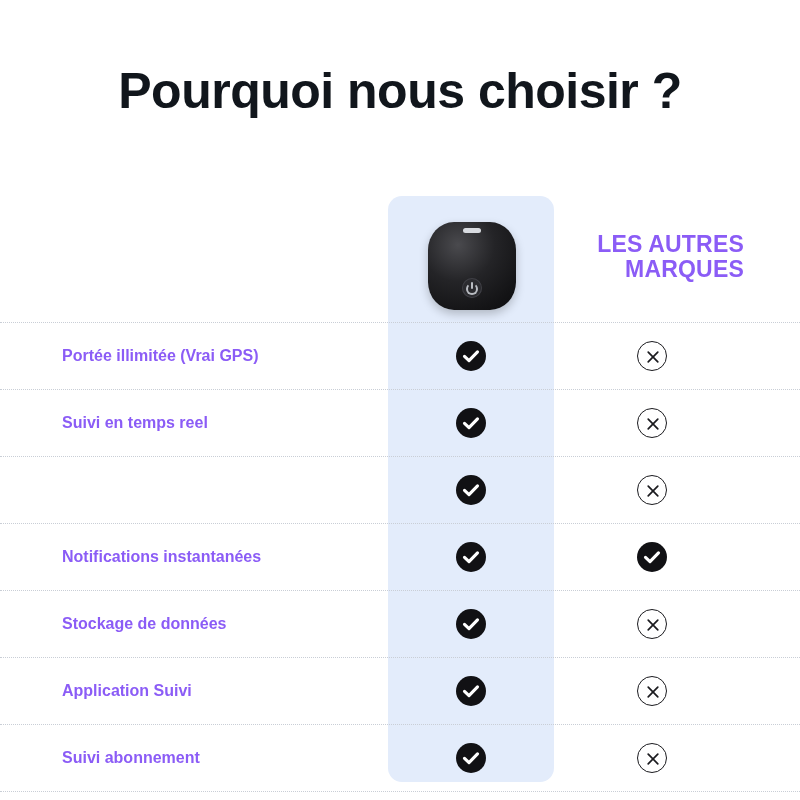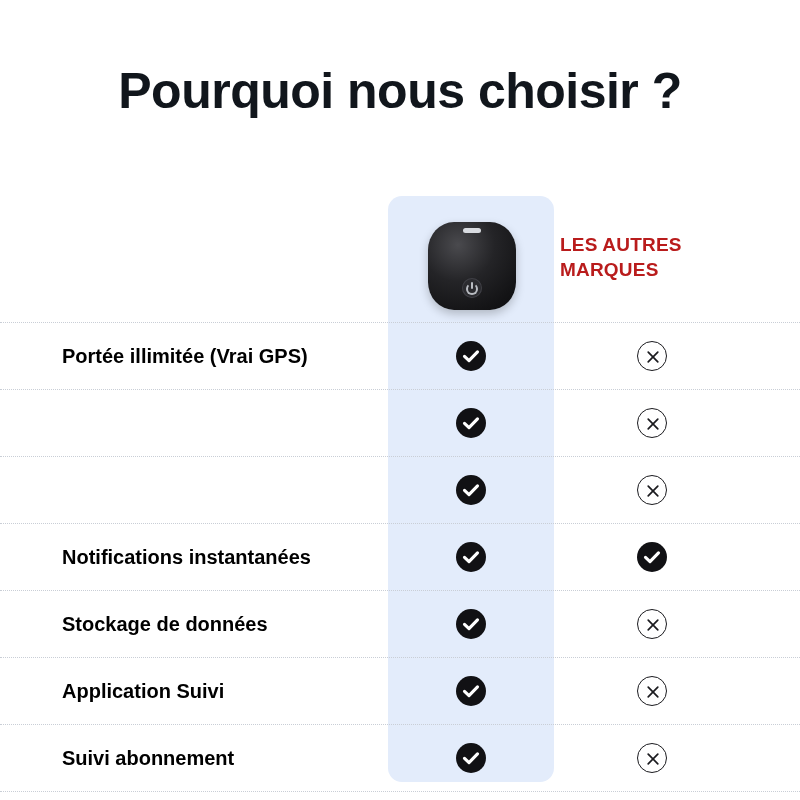--- a/index.html
+++ b/index.html
@@ -103,26 +103,26 @@
     border: 2px solid #b9bcc2;
     border-top-color: transparent;
     box-sizing: border-box;
   }
 
   .others-header {
     position: absolute;
     left: 560px;
     top: 232px;
     width: 184px;
-    text-align: left;
-    font-size: 19px;
+    text-align: right;
+    font-size: 23px;
     font-weight: bold;
     line-height: 25px;
     letter-spacing: 0.2px;
-    color: #b91c1c;
+    color: #8b5cf6;
   }
 
   
   .rows {
     position: absolute;
     left: 0;
     top: 322px;
     width: 800px;
   }
   .row {
@@ -133,23 +133,23 @@
   .row:last-child {
     border-bottom: 1px dotted #c9ced6;
   }
   .row .label {
     position: absolute;
     left: 62px;
     top: 0;
     height: 66px;
     display: flex;
     align-items: center;
-    font-size: 20px;
+    font-size: 16px;
     font-weight: bold;
-    color: #000000;
+    color: #8b5cf6;
   }
   .row .cell {
     position: absolute;
     top: 0;
     height: 66px;
     display: flex;
     align-items: center;
     justify-content: center;
   }
   .row .cell.ours { left: 388px; width: 166px; }
@@ -208,20 +208,21 @@
         </div>
         <div class="cell theirs">
           <span class="cross">
             <svg width="30" height="30" viewBox="0 0 30 30">
               <path d="M10.2 10.2 L19.8 19.8 M19.8 10.2 L10.2 19.8" fill="none" stroke="#1b1b1f" stroke-width="1.7" stroke-linecap="round"></path>
             </svg>
           </span>
         </div>
       </div>
       <div class="row">
+        <div class="label">Suivi en temps reel</div>
         <div class="cell ours">
           <span class="check">
             <svg width="30" height="30" viewBox="0 0 30 30">
               <path d="M8.5 15.3 L13 19.6 L21.5 10.8" fill="none" stroke="#ffffff" stroke-width="3.1" stroke-linecap="round" stroke-linejoin="round"></path>
             </svg>
           </span>
         </div>
         <div class="cell theirs">
           <span class="cross">
             <svg width="30" height="30" viewBox="0 0 30 30">

